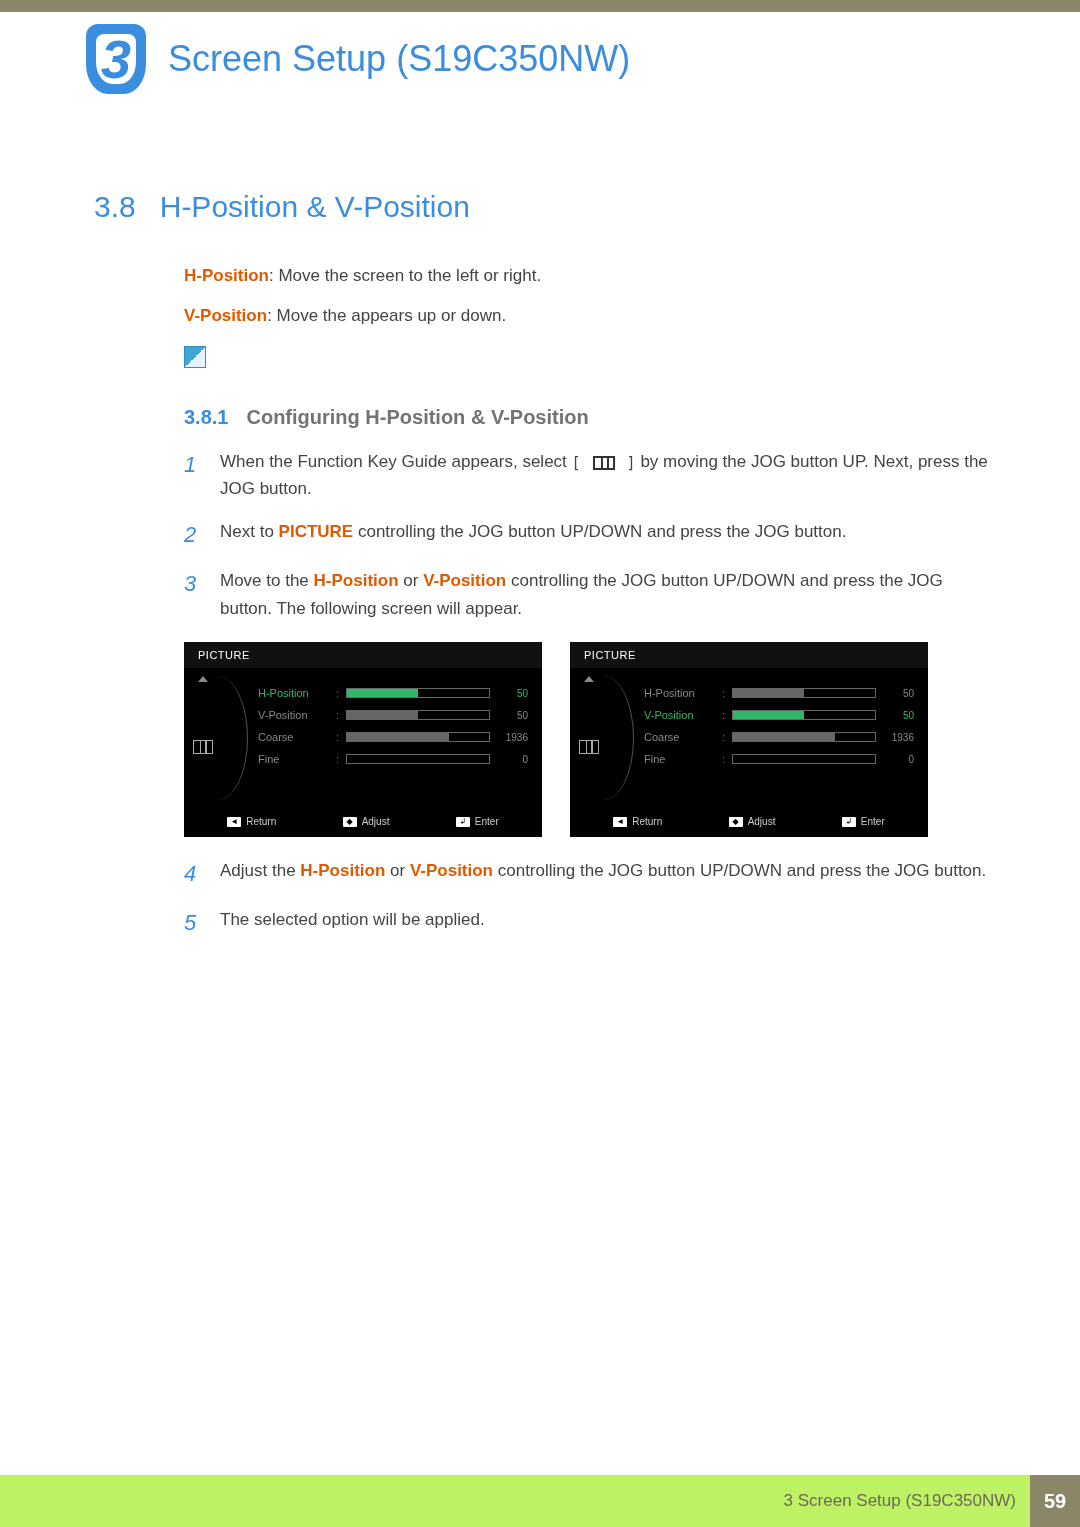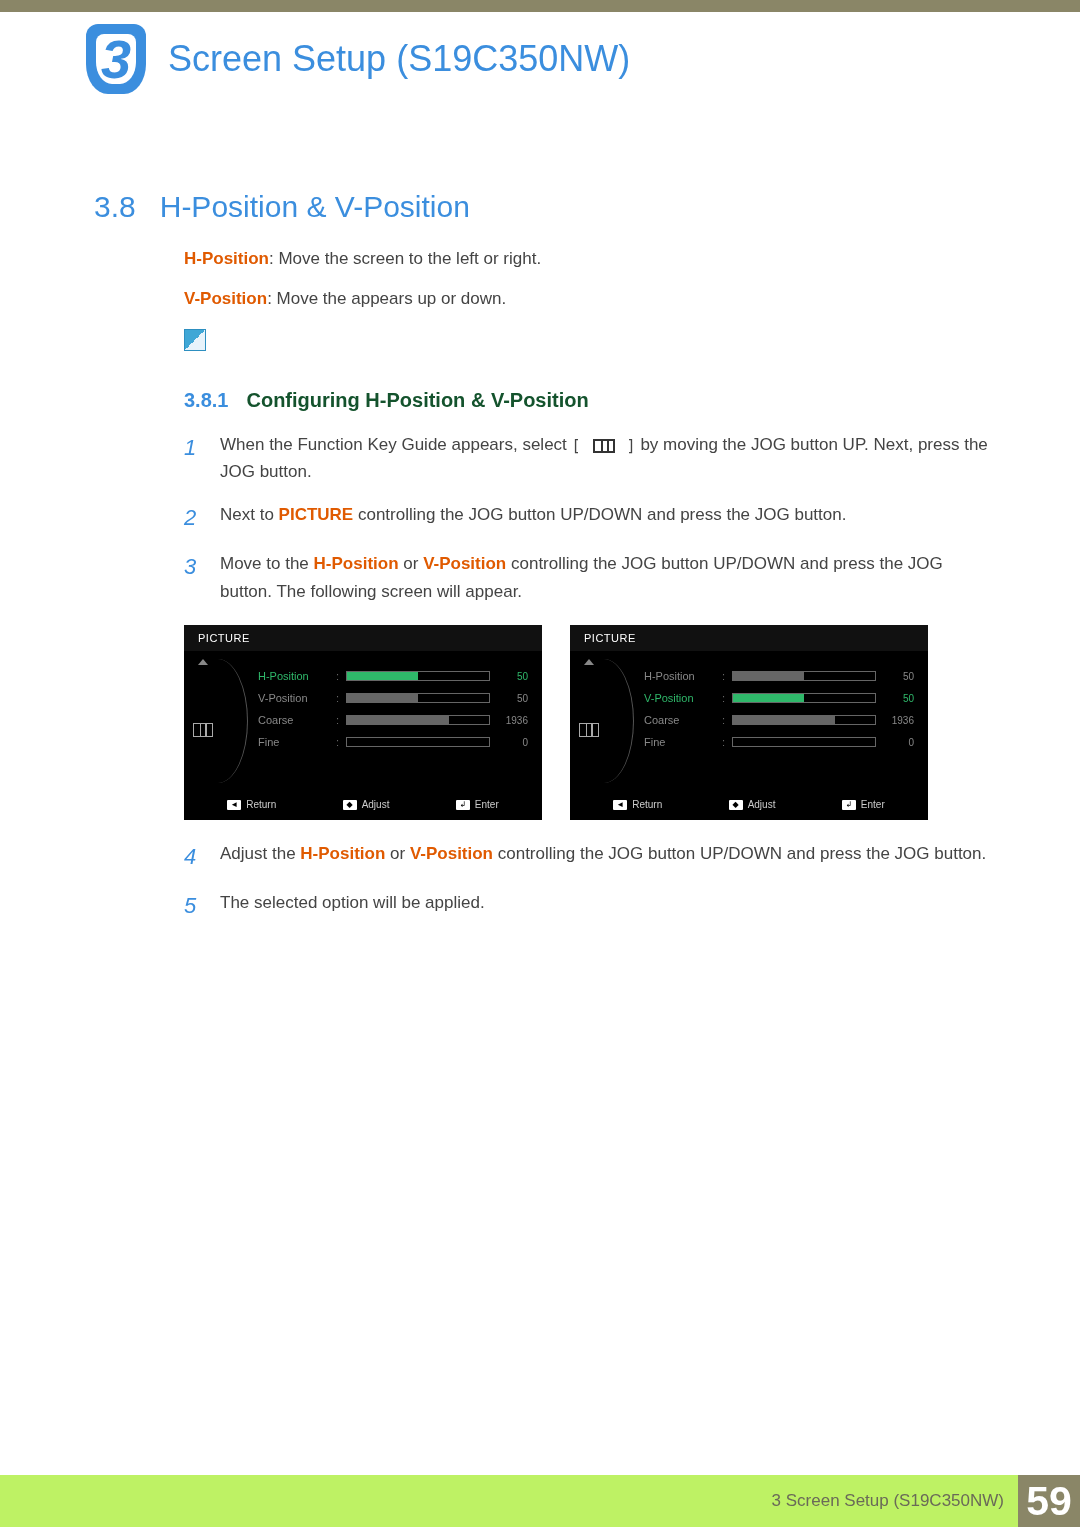--- a/index.html
+++ b/index.html
@@ -57,40 +57,40 @@
   }
   .content {
     position: absolute;
     top: 190px;
     left: 86px;
     right: 86px;
   }
   .section-row { display: flex; gap: 24px; align-items: baseline; }
   .section-num { font-size: 30px; color: #3b8ede; font-weight: 400; margin-left: 8px; }
   .section-title { font-size: 30px; color: #3b8ede; font-weight: 400; }
-  .body { margin-top: 22px; font-size: 17px; line-height: 1.5; color: #444; }
+  .body { margin-top: 39px; font-size: 17px; line-height: 1.5; color: #444; }
   .para { margin-top: 14px; padding-left: 98px; }
   .para:first-child { margin-top: 0; }
   .hl-red { color: #e05a00; font-weight: bold; }
   .note-row {
     margin-top: 18px;
     padding-left: 98px;
     display: flex;
     align-items: flex-start;
     gap: 16px;
   }
   .note-icon {
     width: 22px; height: 22px;
     background: linear-gradient(135deg,#3fa7d6 50%,#e7f3fb 50%);
     border: 1px solid #2d8fc0;
     flex: 0 0 22px;
   }
   .sub-row { margin-top: 34px; padding-left: 98px; display: flex; gap: 18px; align-items: baseline; }
   .sub-num { color: #3b8ede; font-size: 20px; font-weight: bold; }
-  .sub-title { color: #14532d; font-size: 20px; font-weight: bold; }
+  .sub-title { color: #737373; font-size: 20px; font-weight: bold; }
   .step { margin-top: 16px; padding-left: 98px; display: flex; gap: 18px; }
   .step-num { color: #3b8ede; font-size: 22px; font-style: italic; font-weight: 400; width: 18px; flex: 0 0 18px; }
   .step-text { font-size: 17px; color: #444; line-height: 1.6; }
   .menu-icon-inline {
     display: inline-flex;
     align-items: center;
     vertical-align: middle;
     font-family: monospace;
     font-size: 15px;
     gap: 3px;
@@ -189,21 +189,21 @@
   }
 
   
   .page-footer {
     position:absolute; left:0; right:0; bottom:0;
     height: 52px;
     display:flex; align-items:stretch;
   }
   .footer-bar { flex:1; background:#bef264; display:flex; align-items:center; justify-content:flex-end; padding-right:14px;}
   .footer-text { color:#6a6a58; font-size:17px; }
-  .footer-pg { width:62px; background:#8a8667; color:#fff; font-size:41px; font-weight:bold; display:flex; align-items:center; justify-content:center;}
+  .footer-pg { width:50px; background:#8a8667; color:#fff; font-size:20px; font-weight:bold; display:flex; align-items:center; justify-content:center;}
 </style>
 </head>
 <body>
 
 <div class="top-bar"></div>
 
 <div class="header">
   <div class="chapter-badge">
     <span class="chapter-number">3</span>
   </div>

